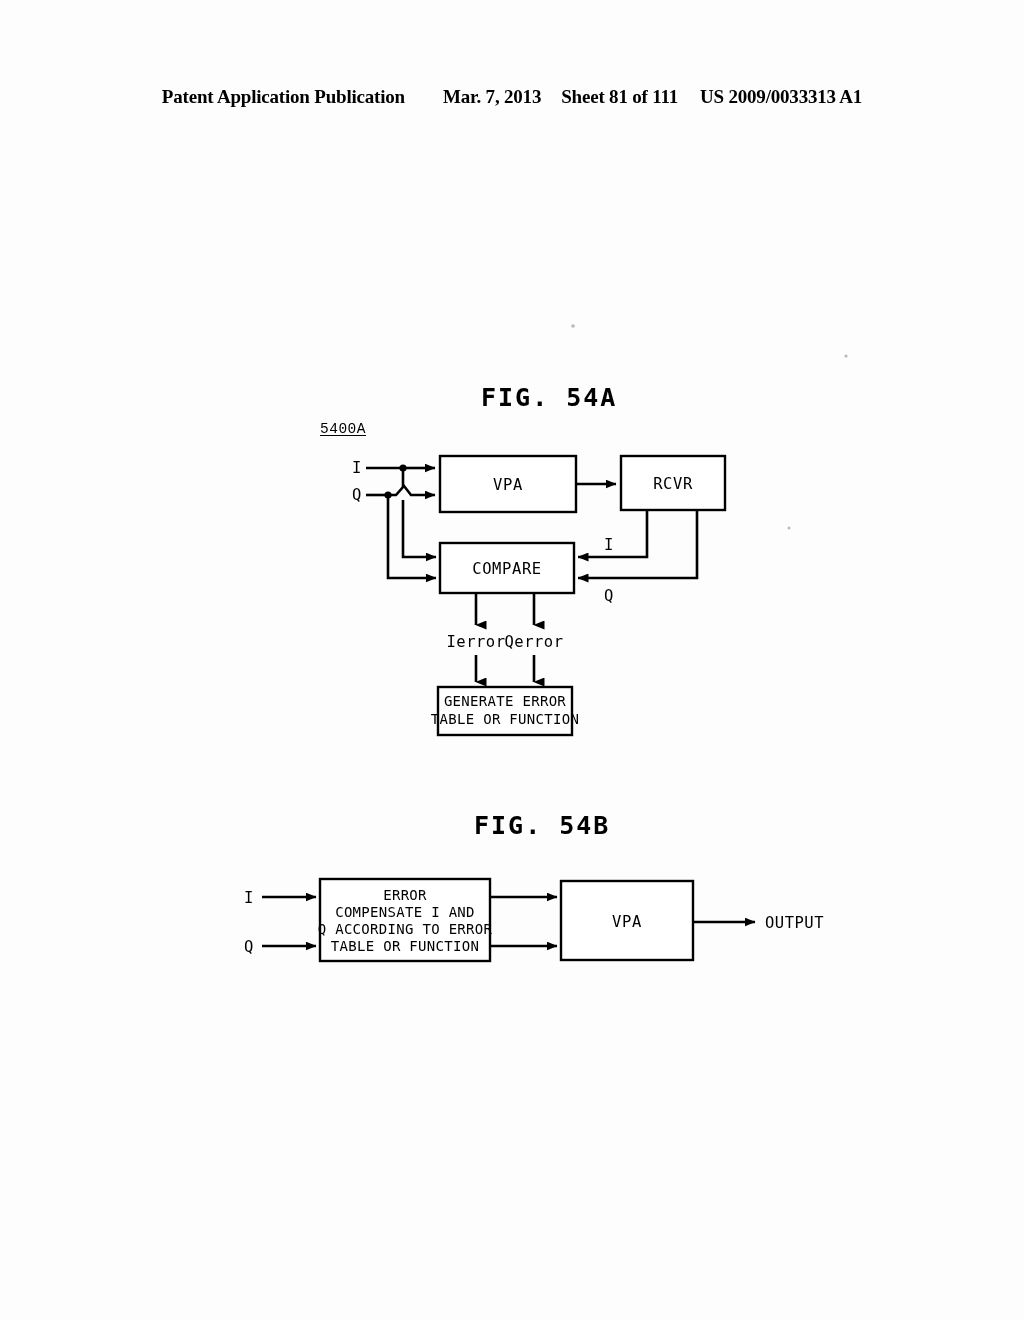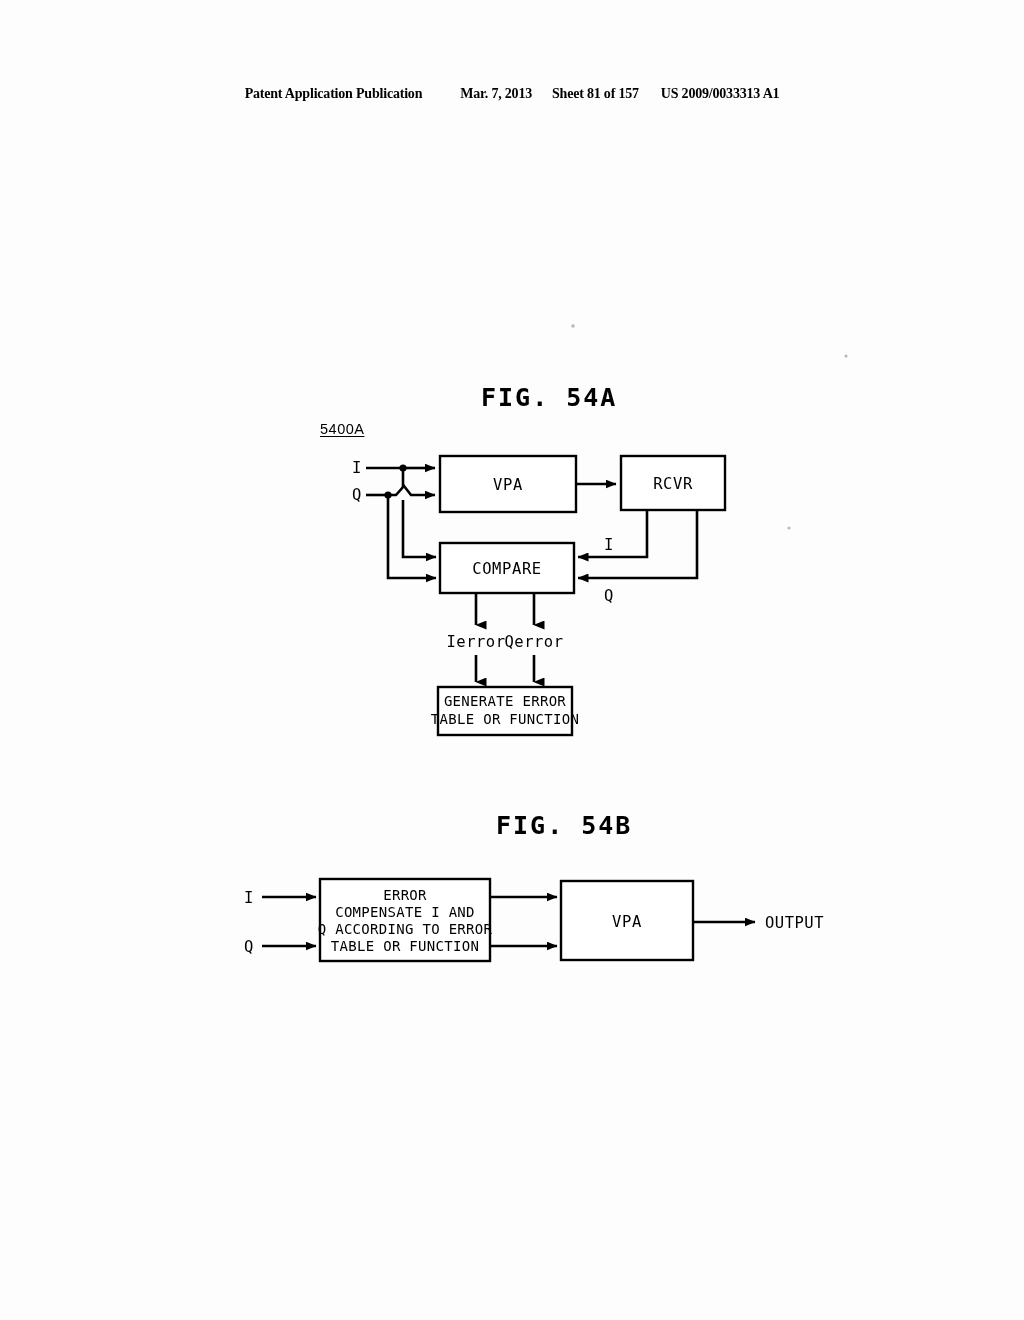--- a/index.html
+++ b/index.html
@@ -24,45 +24,45 @@
   .pub-header {
     position: absolute;
     left: 0;
     top: 86px;
     width: 1024px;
     display: flex;
     justify-content: center;
     align-items: flex-start;
     font-family: "Liberation Serif", serif;
     font-weight: bold;
-    font-size: 14px;
+    font-size: 19px;
     letter-spacing: -0.2px;
     white-space: nowrap;
   }
   .pub-header .seg { display: inline-block; }
   .pub-header .gap-lg { width: 38px; display: inline-block; }
   .pub-header .gap-md { width: 20px; display: inline-block; }
   .pub-header .gap-sm { width: 22px; display: inline-block; }
 
   
   .fig-title {
     position: absolute;
     font-family: "DejaVu Sans Mono", monospace;
     font-weight: bold;
     font-size: 25px;
     letter-spacing: 2px;
     white-space: nowrap;
   }
   #fig54a-title { left: 481px; top: 383px; }
-  #fig54b-title { left: 474px; top: 811px; margin-left: 22px; }
+  #fig54b-title { left: 474px; top: 811px; }
 
   
   .ref-num {
     position: absolute;
-    font-family: Liberation Sans, sans-serif;
+    font-family: Liberation Mono, monospace;
     font-size: 14.5px;
     letter-spacing: 0.5px;
     text-decoration: underline;
     text-underline-offset: 2px;
     white-space: nowrap;
   }
   #ref-5400a { left: 320px; top: 421px; }
 
   
   .diagram {
@@ -121,21 +121,21 @@
 </head>
 <body>
 
 <div class="page">
 
   <div class="pub-header">
     <span class="seg">Patent Application Publication</span>
     <span class="gap-lg"></span>
     <span class="seg">Mar. 7, 2013</span>
     <span class="gap-md"></span>
-    <span class="seg">Sheet 81 of 157</span>
+    <span class="seg">Sheet 81 of 111</span>
     <span class="gap-sm"></span>
     <span class="seg">US 2009/0033313 A1</span>
   </div>
 
   <div class="fig-title" id="fig54a-title">FIG. 54A</div>
   <div class="ref-num" id="ref-5400a">5400A</div>
   <div class="fig-title" id="fig54b-title">FIG. 54B</div>
 
   <svg class="diagram" viewBox="0 0 1024 1320">
     <defs>

